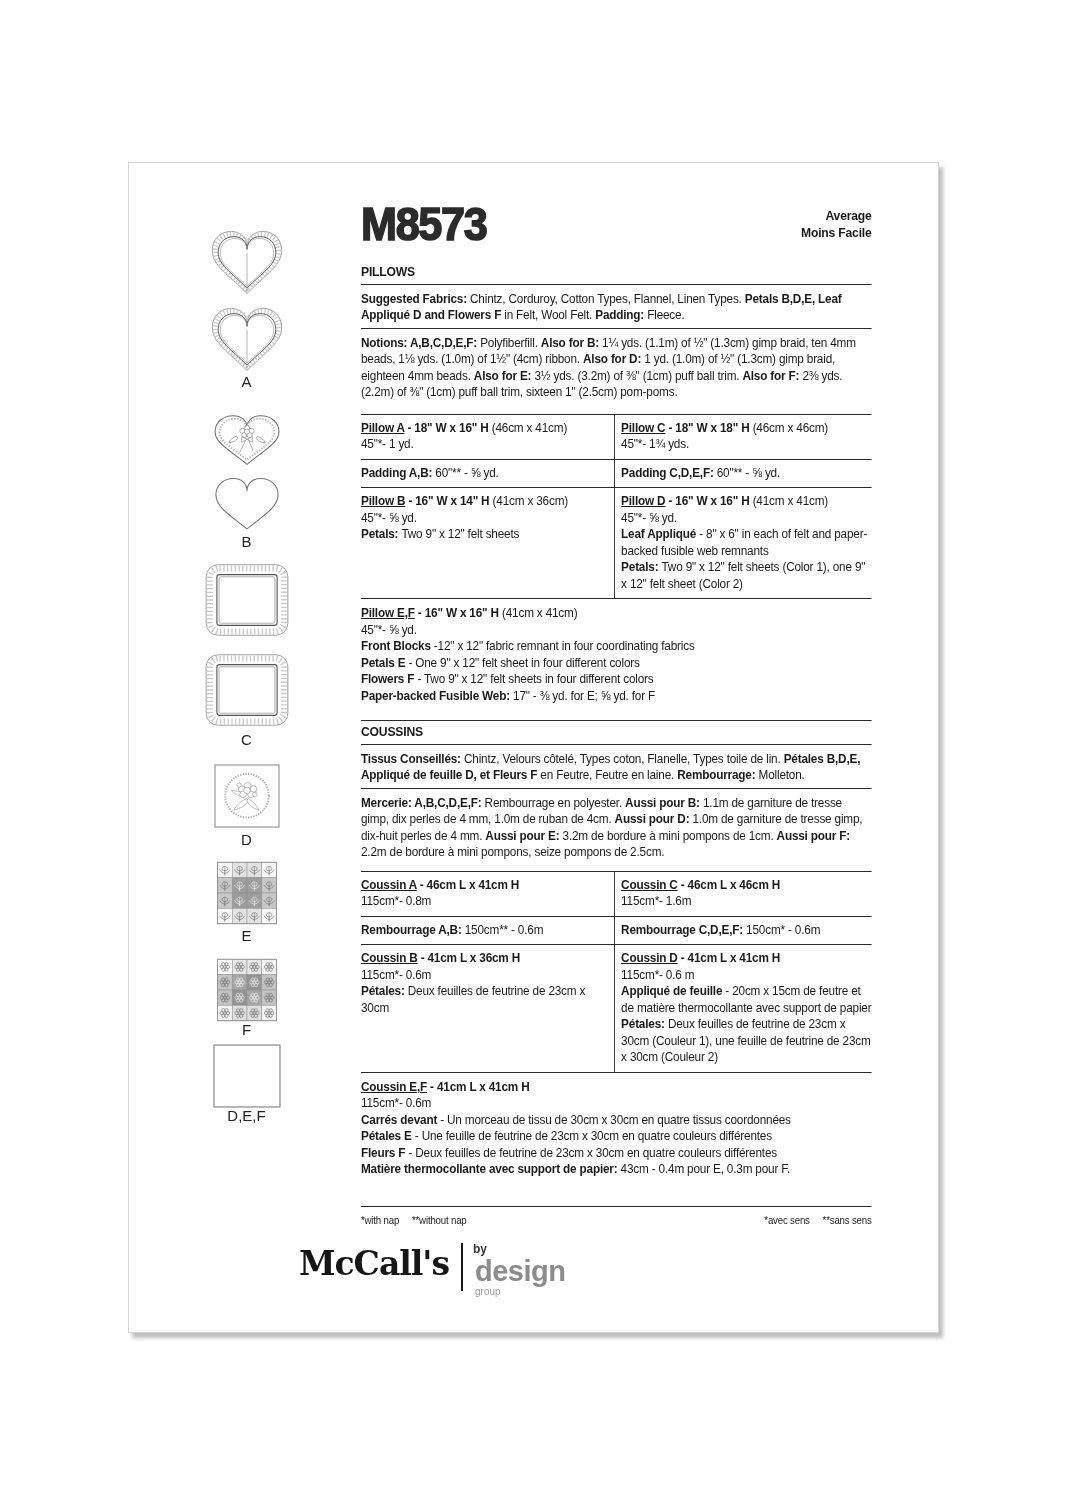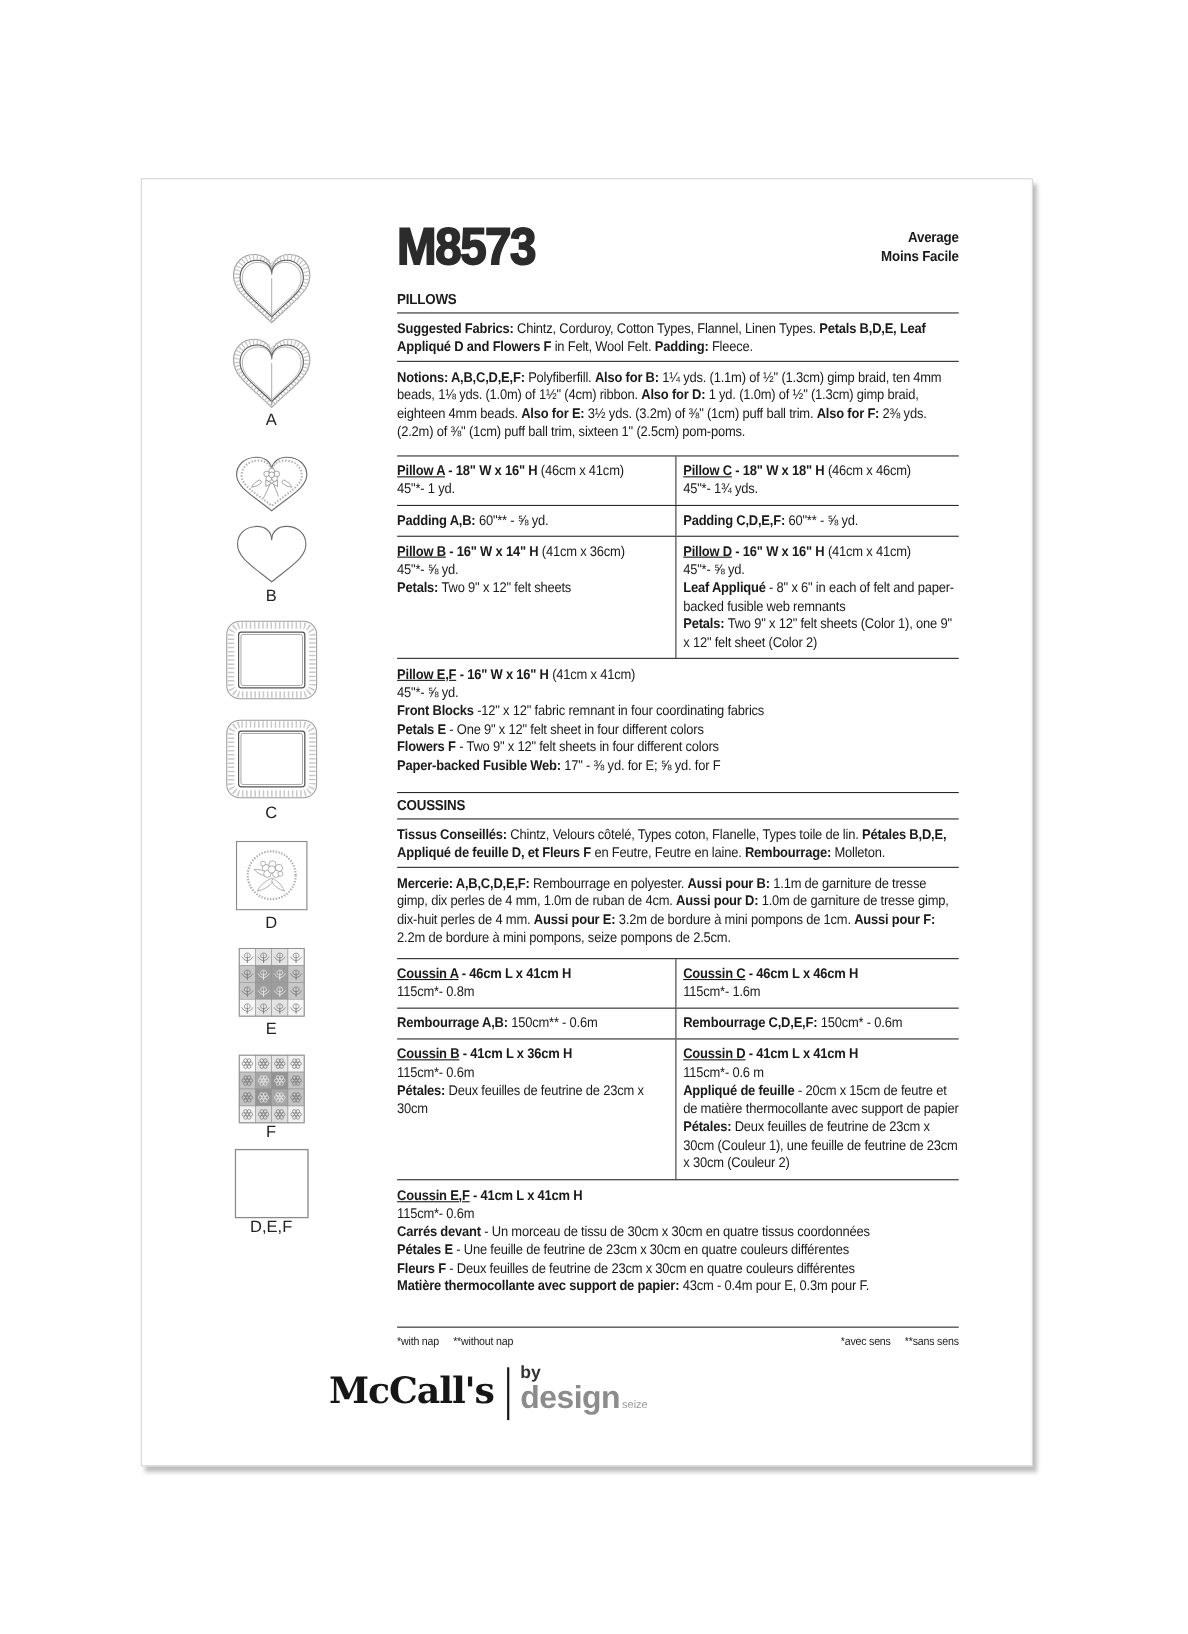--- a/index.html
+++ b/index.html
@@ -35,22 +35,22 @@
   .foot span{margin-right:14px;}
   .foot .fr span{margin-right:0;margin-left:14px;}
   span.b{font-weight:bold;}
   span.u{text-decoration:underline;}
   
   .logo{position:absolute;left:170px;top:1078px;display:flex;align-items:flex-start;text-align:center;}
   .logo .brand{font-family:"DejaVu Serif",serif;font-weight:bold;font-size:33px;line-height:46px;
                letter-spacing:-1px;color:#161616;}
   .logo .bar{width:2px;height:48px;background:#161616;margin:2px 10px 0 12px;}
   .logo .right{display:flex;flex-direction:column;align-items:flex-start;}
-  .logo .by{font-weight:bold;font-size:16px;line-height:14px;color:#333;margin-top:1px;}
-  .logo .design-row{display:flex;align-items:baseline;}
+  .logo .by{font-weight:bold;font-size:12px;line-height:14px;color:#333;margin-top:1px;}
+  .logo .design-row{display:flex;align-items:baseline;flex-direction:column;}
   .logo .design{font-weight:bold;font-size:29px;line-height:30px;letter-spacing:-0.5px;color:#8c8c8c;}
   .logo .group{font-size:10px;color:#9a9a9a;margin-left:2px;}
 </style>
 </head>
 <body>
 
 <div class="canvas">
   <div class="sheet">
 
     <div class="figcol">
@@ -315,19 +315,19 @@
       </div>
     </div>
 
     <div class="logo">
       <div class="brand">McCall's</div>
       <div class="bar"></div>
       <div class="right">
         <div class="by">by</div>
         <div class="design-row">
           <span class="design">design</span>
-          <span class="group">seize</span>
+          <span class="group">group</span>
         </div>
       </div>
     </div>
 
   </div>
 </div>
 
 </body></html>

